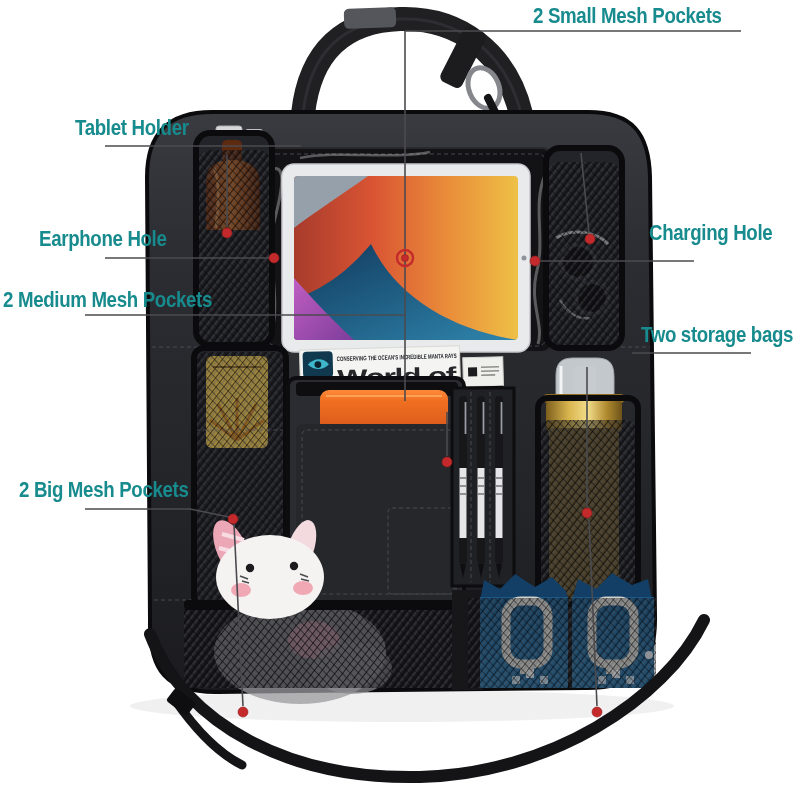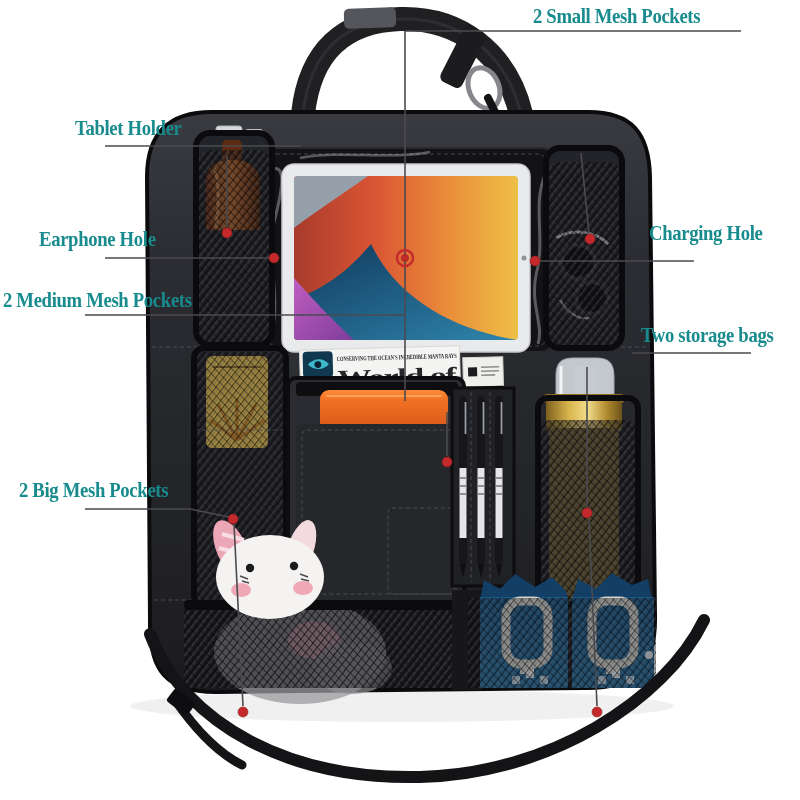--- a/index.html
+++ b/index.html
@@ -1,17 +1,17 @@
 <!DOCTYPE html>
 <html style="--page-bg: #ffffff; --accent: #178b8d; --line: #4b4b4f; --dot: #c42a2b;"><head>
 <meta charset="utf-8">
 <style>
   html,body{margin:0;padding:0;background:#fff;}
   #stage{position:relative;width:800px;height:800px;background:var(--page-bg,#fff);overflow:hidden;
-         font-family:Liberation Serif, serif;}
+         font-family:Liberation Sans, sans-serif;}
   #art{position:absolute;left:0;top:0;}
   .label{position:absolute;font-weight:700;font-size:22px;line-height:1.05;
          color:var(--accent,#178b8d);letter-spacing:-0.4px;white-space:nowrap;
          transform:scaleX(.85);transform-origin:0 50%;}
   .callout-line{stroke:var(--line,#4b4b4f);stroke-width:1.6;fill:none;}
   .callout-dot{fill:var(--dot,#c42a2b);stroke:#8e1d1f;stroke-width:.6;}
   .ring{fill:none;stroke:var(--dot,#c42a2b);stroke-width:2.4;}
   .stitch{stroke:#53545b;stroke-width:1;stroke-dasharray:4 3;fill:none;opacity:.8;}
   .bind{fill:none;stroke:#0b0b0d;stroke-width:6;}
 </style>

